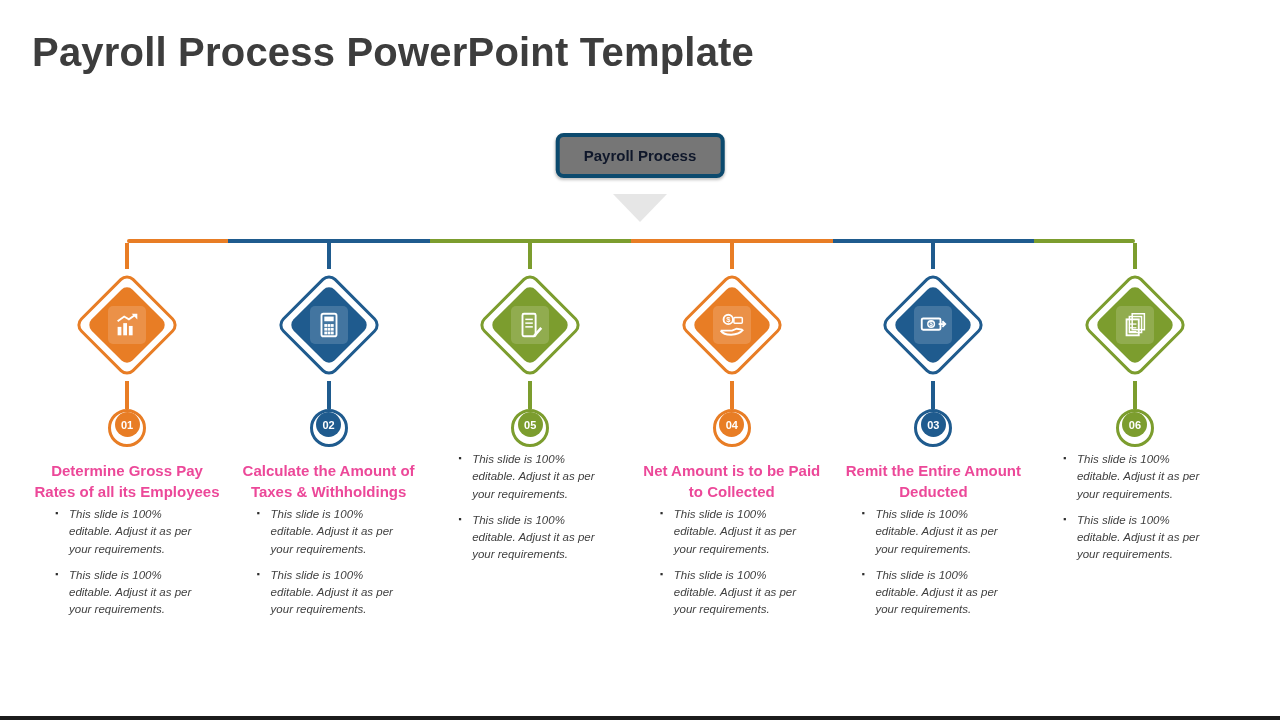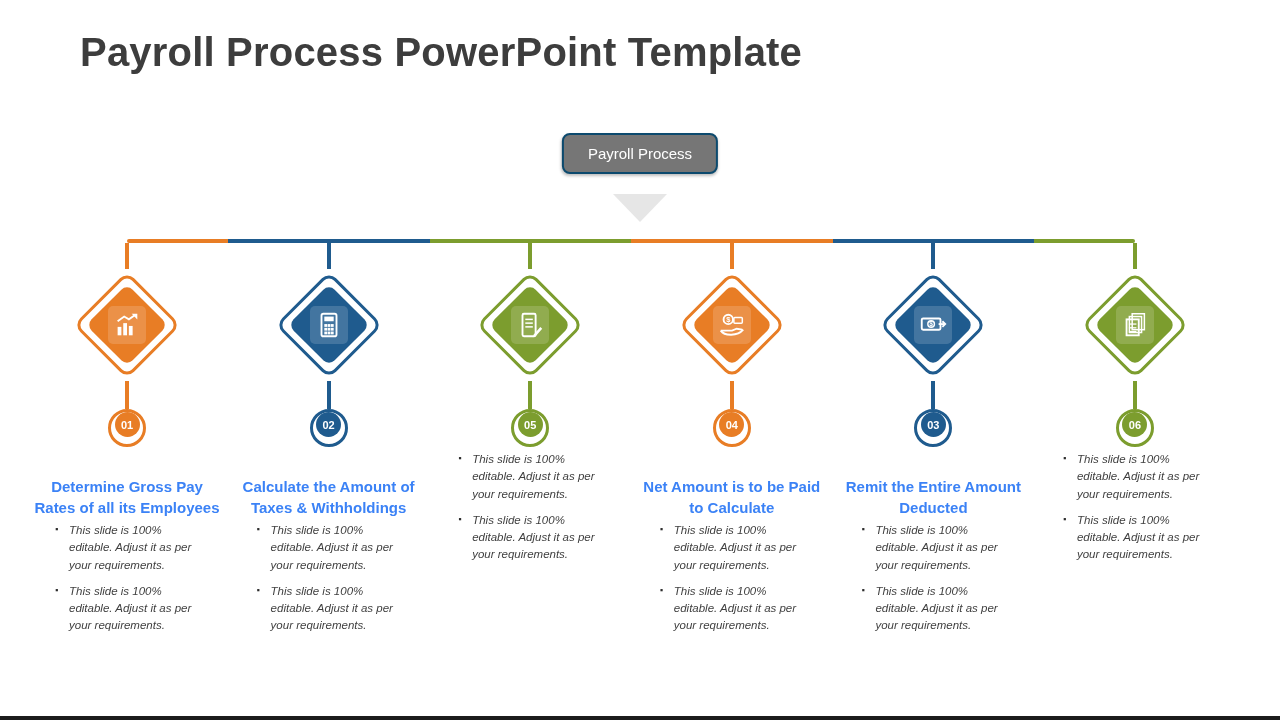--- a/index.html
+++ b/index.html
@@ -7,26 +7,25 @@
   body {
     background:#ffffff;
     font-family:"Liberation Sans", sans-serif;
     position:relative;
     overflow:hidden;
   }
   .slide-title {
     position:absolute; left:32px; top:30px;
     font-size:40px; font-weight:bold; color:#3d3d3d;
     letter-spacing:0.2px;
-    margin-left:48px;
   }
   .process-box {
     position:absolute; left:50%; top:133px; transform:translateX(-50%);
-    background:#767676; border:2px solid #0c4a6e; border-radius:8px;
-    padding:10px 24px; color:#ffffff; font-weight:normal; font-size:15px;
+    background:#767676; border:4px solid #0c4a6e; border-radius:8px;
+    padding:10px 24px; color:#0f172a; font-weight:bold; font-size:15px;
     box-shadow:0 2px 3px rgba(0,0,0,0.25);
     white-space:nowrap;
   }
   .chevron-down {
     position:absolute; left:50%; top:194px; transform:translateX(-50%);
     width:0; height:0;
     border-left:27px solid transparent;
     border-right:27px solid transparent;
     border-top:28px solid #e6e6e6;
   }
@@ -82,22 +81,22 @@
     background:#fff; border:3px solid var(--c);
     display:flex; align-items:flex-start; justify-content:center;
   }
   .badge-inner {
     width:25px; height:25px; border-radius:50%;
     background:var(--c); color:#fff;
     font-size:11px; font-weight:bold;
     display:flex; align-items:center; justify-content:center;
   }
   .step-heading {
-    margin-top:29px; width:188px;
-    font-size:15px; font-weight:bold; color:#3b82f6;
+    margin-top:13px; width:188px;
+    font-size:15px; font-weight:bold; color:#ec4899;
     text-align:center; line-height:1.4;
   }
   .bullets {
     list-style:none; margin-top:4px; width:148px;
   }
   .bullets li {
     position:relative; padding-left:16px; margin-bottom:9px;
     font-size:11.5px; font-style:italic; color:#3f3f3f; line-height:1.5;
   }
   .bullets li::before {
@@ -232,21 +231,21 @@
             <path d="M4 22 h12 l5 -2 6 1" stroke="#fff" stroke-width="2" fill="none"></path>
             <path d="M4 22 c4 6 18 6 24 -1" stroke="#fff" stroke-width="2" fill="none"></path>
           </svg>
         </div>
       </div>
     </div>
     <div class="vline vbot"></div>
     <div class="badge">
       <div class="badge-inner">04</div>
     </div>
-    <h3 class="step-heading">Net Amount is to be Paid to Calculate</h3>
+    <h3 class="step-heading">Net Amount is to be Paid to Collected</h3>
     <ul class="bullets">
       <li>This slide is 100% editable. Adjust it as per your requirements.</li>
       <li>This slide is 100% editable. Adjust it as per your requirements.</li>
     </ul>
   </div>
 
   <div class="col col-blue">
     <div class="vline vtop"></div>
     <div class="diamond-wrap">
       <div class="d-outer"></div>

